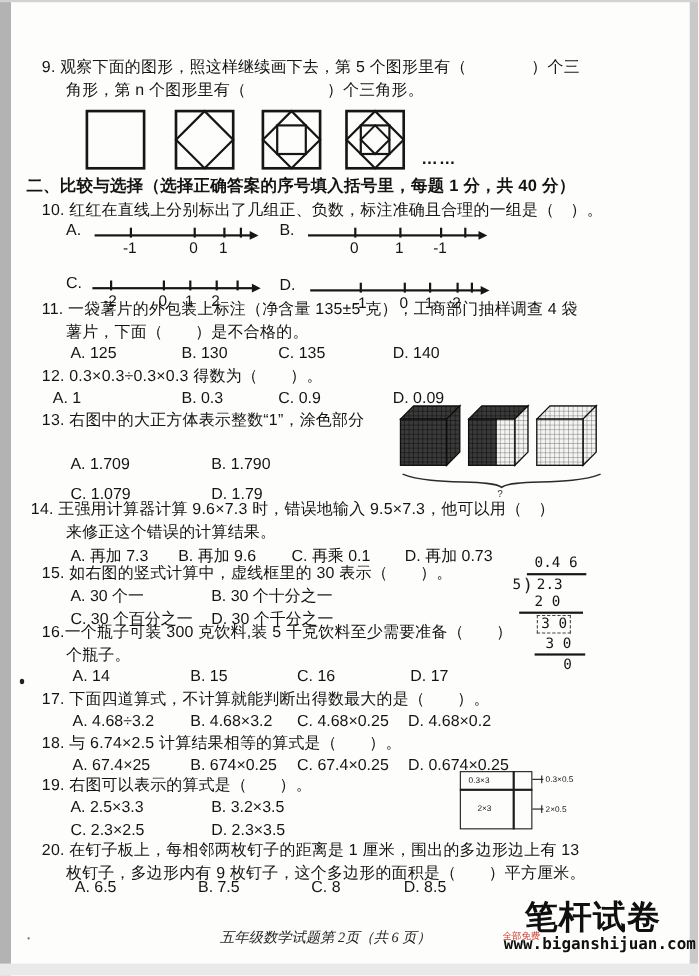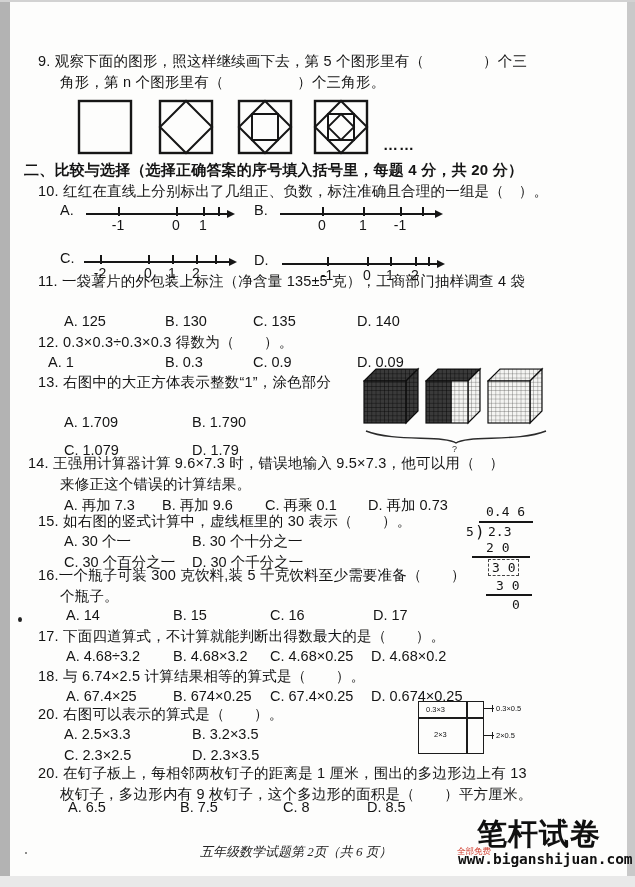--- a/index.html
+++ b/index.html
@@ -86,21 +86,21 @@
     <rect x="16" y="16" width="26" height="26" fill="none" stroke="#161616" stroke-width="2"></rect>
   </svg>
   <svg class="figsvg" style="left:312px;top:98px;" width="58" height="58" viewBox="0 0 58 58">
     <rect x="3" y="3" width="52" height="52" fill="none" stroke="#161616" stroke-width="2.4"></rect>
     <polygon points="29,3 55,29 29,55 3,29" fill="none" stroke="#161616" stroke-width="2"></polygon>
     <rect x="16" y="16" width="26" height="26" fill="none" stroke="#161616" stroke-width="2"></rect>
     <polygon points="29,16 42,29 29,42 16,29" fill="none" stroke="#161616" stroke-width="1.8"></polygon>
   </svg>
   <span class="ellipsis" style="left:383px;top:136px;">……</span>
 
-  <div class="txt bold" style="left:24px;top:160px;font-size:15px;">二、比较与选择（选择正确答案的序号填入括号里，每题 4 分，共 20 分）</div>
+  <div class="txt bold" style="left:24px;top:160px;font-size:15px;">二、比较与选择（选择正确答案的序号填入括号里，每题 1 分，共 40 分）</div>
 
   <div class="txt" style="left:38px;top:182px;">10. 红红在直线上分别标出了几组正、负数，标注准确且合理的一组是（　）。</div>
 
   <div class="numline" style="left:60px;top:200px;width:185px;height:38px;">
     <span class="nl-letter" style="left:0;top:2px;">A.</span>
     <div class="nl-axis" style="left:26px;top:13px;width:142px;"></div>
     <div class="nl-arrow" style="left:167px;top:10px;"></div>
     <div class="nl-tick" style="left:58px;top:7px;"></div>
     <div class="nl-tick" style="left:116px;top:7px;"></div>
     <div class="nl-tick" style="left:143px;top:7px;"></div>
@@ -147,20 +147,21 @@
     <div class="nl-tick" style="left:136px;top:7px;"></div>
     <div class="nl-tick" style="left:161px;top:7px;"></div>
     <div class="nl-tick" style="left:174px;top:7px;"></div>
     <span class="nl-lab" style="left:73px;top:17px;">-1</span>
     <span class="nl-lab" style="left:113px;top:17px;">0</span>
     <span class="nl-lab" style="left:136px;top:17px;">1</span>
     <span class="nl-lab" style="left:161px;top:17px;">2</span>
   </div>
 
   <div class="txt" style="left:38px;top:272px;">11. 一袋薯片的外包装上标注（净含量 135±5 克），工商部门抽样调查 4 袋</div>
+  <div class="txt" style="left:60px;top:293px;">薯片，下面（　　）是不合格的。</div>
   <div class="optrow" style="top:313px;">
     <span style="left:64px;">A. 125</span>
     <span style="left:165px;">B. 130</span>
     <span style="left:253px;">C. 135</span>
     <span style="left:357px;">D. 140</span>
   </div>
 
   <div class="txt" style="left:38px;top:333px;">12. 0.3×0.3÷0.3×0.3 得数为（　　）。</div>
   <div class="optrow" style="top:354px;">
     <span style="left:48px;">A. 1</span>
@@ -252,21 +253,21 @@
   </div>
 
   <div class="txt" style="left:38px;top:667px;">18. 与 6.74×2.5 计算结果相等的算式是（　　）。</div>
   <div class="optrow" style="top:688px;">
     <span style="left:66px;">A. 67.4×25</span>
     <span style="left:173px;">B. 674×0.25</span>
     <span style="left:270px;">C. 67.4×0.25</span>
     <span style="left:371px;">D. 0.674×0.25</span>
   </div>
 
-  <div class="txt" style="left:38px;top:705px;">20. 右图可以表示的算式是（　　）。</div>
+  <div class="txt" style="left:38px;top:705px;">19. 右图可以表示的算式是（　　）。</div>
   <div class="optrow" style="top:726px;">
     <span style="left:64px;">A. 2.5×3.3</span>
     <span style="left:192px;">B. 3.2×3.5</span>
   </div>
   <div class="optrow" style="top:747px;">
     <span style="left:64px;">C. 2.3×2.5</span>
     <span style="left:192px;">D. 2.3×3.5</span>
   </div>
 
   <div class="q19fig">

